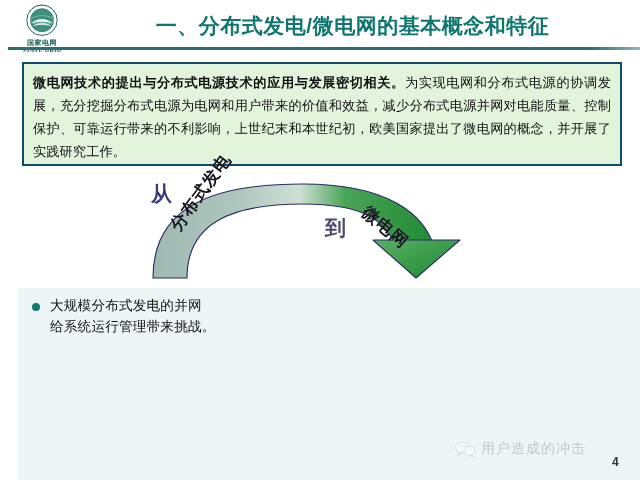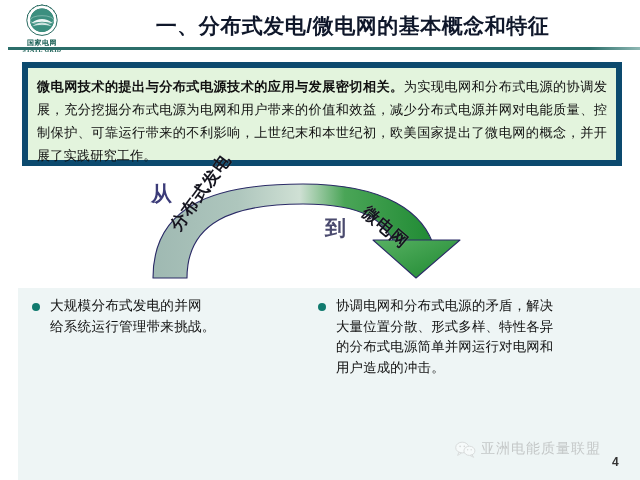--- a/index.html
+++ b/index.html
@@ -50,40 +50,40 @@
     font-family: "Liberation Serif", "DejaVu Serif", serif;
     font-weight: bold;
   }
   #header-title {
     position: absolute;
     left: 80px; top: 12px;
     width: 545px;
     text-align: center;
     font-size: 21px;
     font-weight: bold;
-    color: #0f172a;
+    color: #0f766e;
     letter-spacing: 0.5px;
     white-space: nowrap;
   }
   #header-rule {
     position: absolute;
     left: 8px; top: 47px;
     width: 632px;
     height: 3px;
     background: linear-gradient(to right, #2b6e6a 0%, #2b6e6a 92%, #8fb8b4 100%);
   }
 
   
   #intro-box {
     position: absolute;
     left: 22px; top: 62px;
     width: 600px;
     height: 104px;
     background: #e3f4dd;
-    border: 6px solid #0c4a6e;
+    border: 2px solid #0c4a6e;
     box-sizing: border-box;
     padding: 7px 9px 5px 9px;
   }
   #intro-text {
     font-size: 13.2px;
     line-height: 23px;
     color: #101010;
     text-align: justify;
     letter-spacing: 0.1px;
   }
@@ -278,36 +278,32 @@
   <div id="bullet-panel">
 
     <div class="bullet-col" id="col-left">
       <div class="bullet-item">
         <span class="bullet-dot"></span>
         <span class="bullet-text">大规模分布式发电的并网<br>给系统运行管理带来挑战。</span>
       </div>
     </div>
 
     <div class="bullet-col" id="col-right">
-      <div class="bullet-item">
-        <span class="bullet-dot"></span>
-        <span class="bullet-text">协调电网和分布式电源的矛盾，解决<br>大量位置分散、形式多样、特性各异<br>的分布式电源简单并网运行对电网和<br>用户造成的冲击。</span>
-      </div>
     </div>
   </div>
 
   <div id="watermark">
     <svg id="wechat-icon" viewBox="0 0 32 26">
       <ellipse cx="11" cy="10" rx="10" ry="8.2" fill="#ffffff" stroke="#bdbdbd" stroke-width="1.4"></ellipse>
       <path d="M6 17 L4 22 L9.5 18.6 Z" fill="#ffffff" stroke="#bdbdbd" stroke-width="1.4" stroke-linejoin="round"></path>
       <circle cx="7.8" cy="8.2" r="1.3" fill="#bdbdbd"></circle>
       <circle cx="14.2" cy="8.2" r="1.3" fill="#bdbdbd"></circle>
       <ellipse cx="22" cy="15" rx="8.4" ry="7" fill="#ffffff" stroke="#bdbdbd" stroke-width="1.4"></ellipse>
       <path d="M26 21 L28.5 25 L23.5 22.4 Z" fill="#ffffff" stroke="#bdbdbd" stroke-width="1.4" stroke-linejoin="round"></path>
       <circle cx="19.3" cy="13.4" r="1.1" fill="#bdbdbd"></circle>
       <circle cx="24.7" cy="13.4" r="1.1" fill="#bdbdbd"></circle>
     </svg>
-    <span id="watermark-text">亚洲电能质量联盟</span>
+    <span id="watermark-text">用户造成的冲击</span>
   </div>
 
   <div id="page-number">4</div>
 
 </div>
 
 </body></html>

